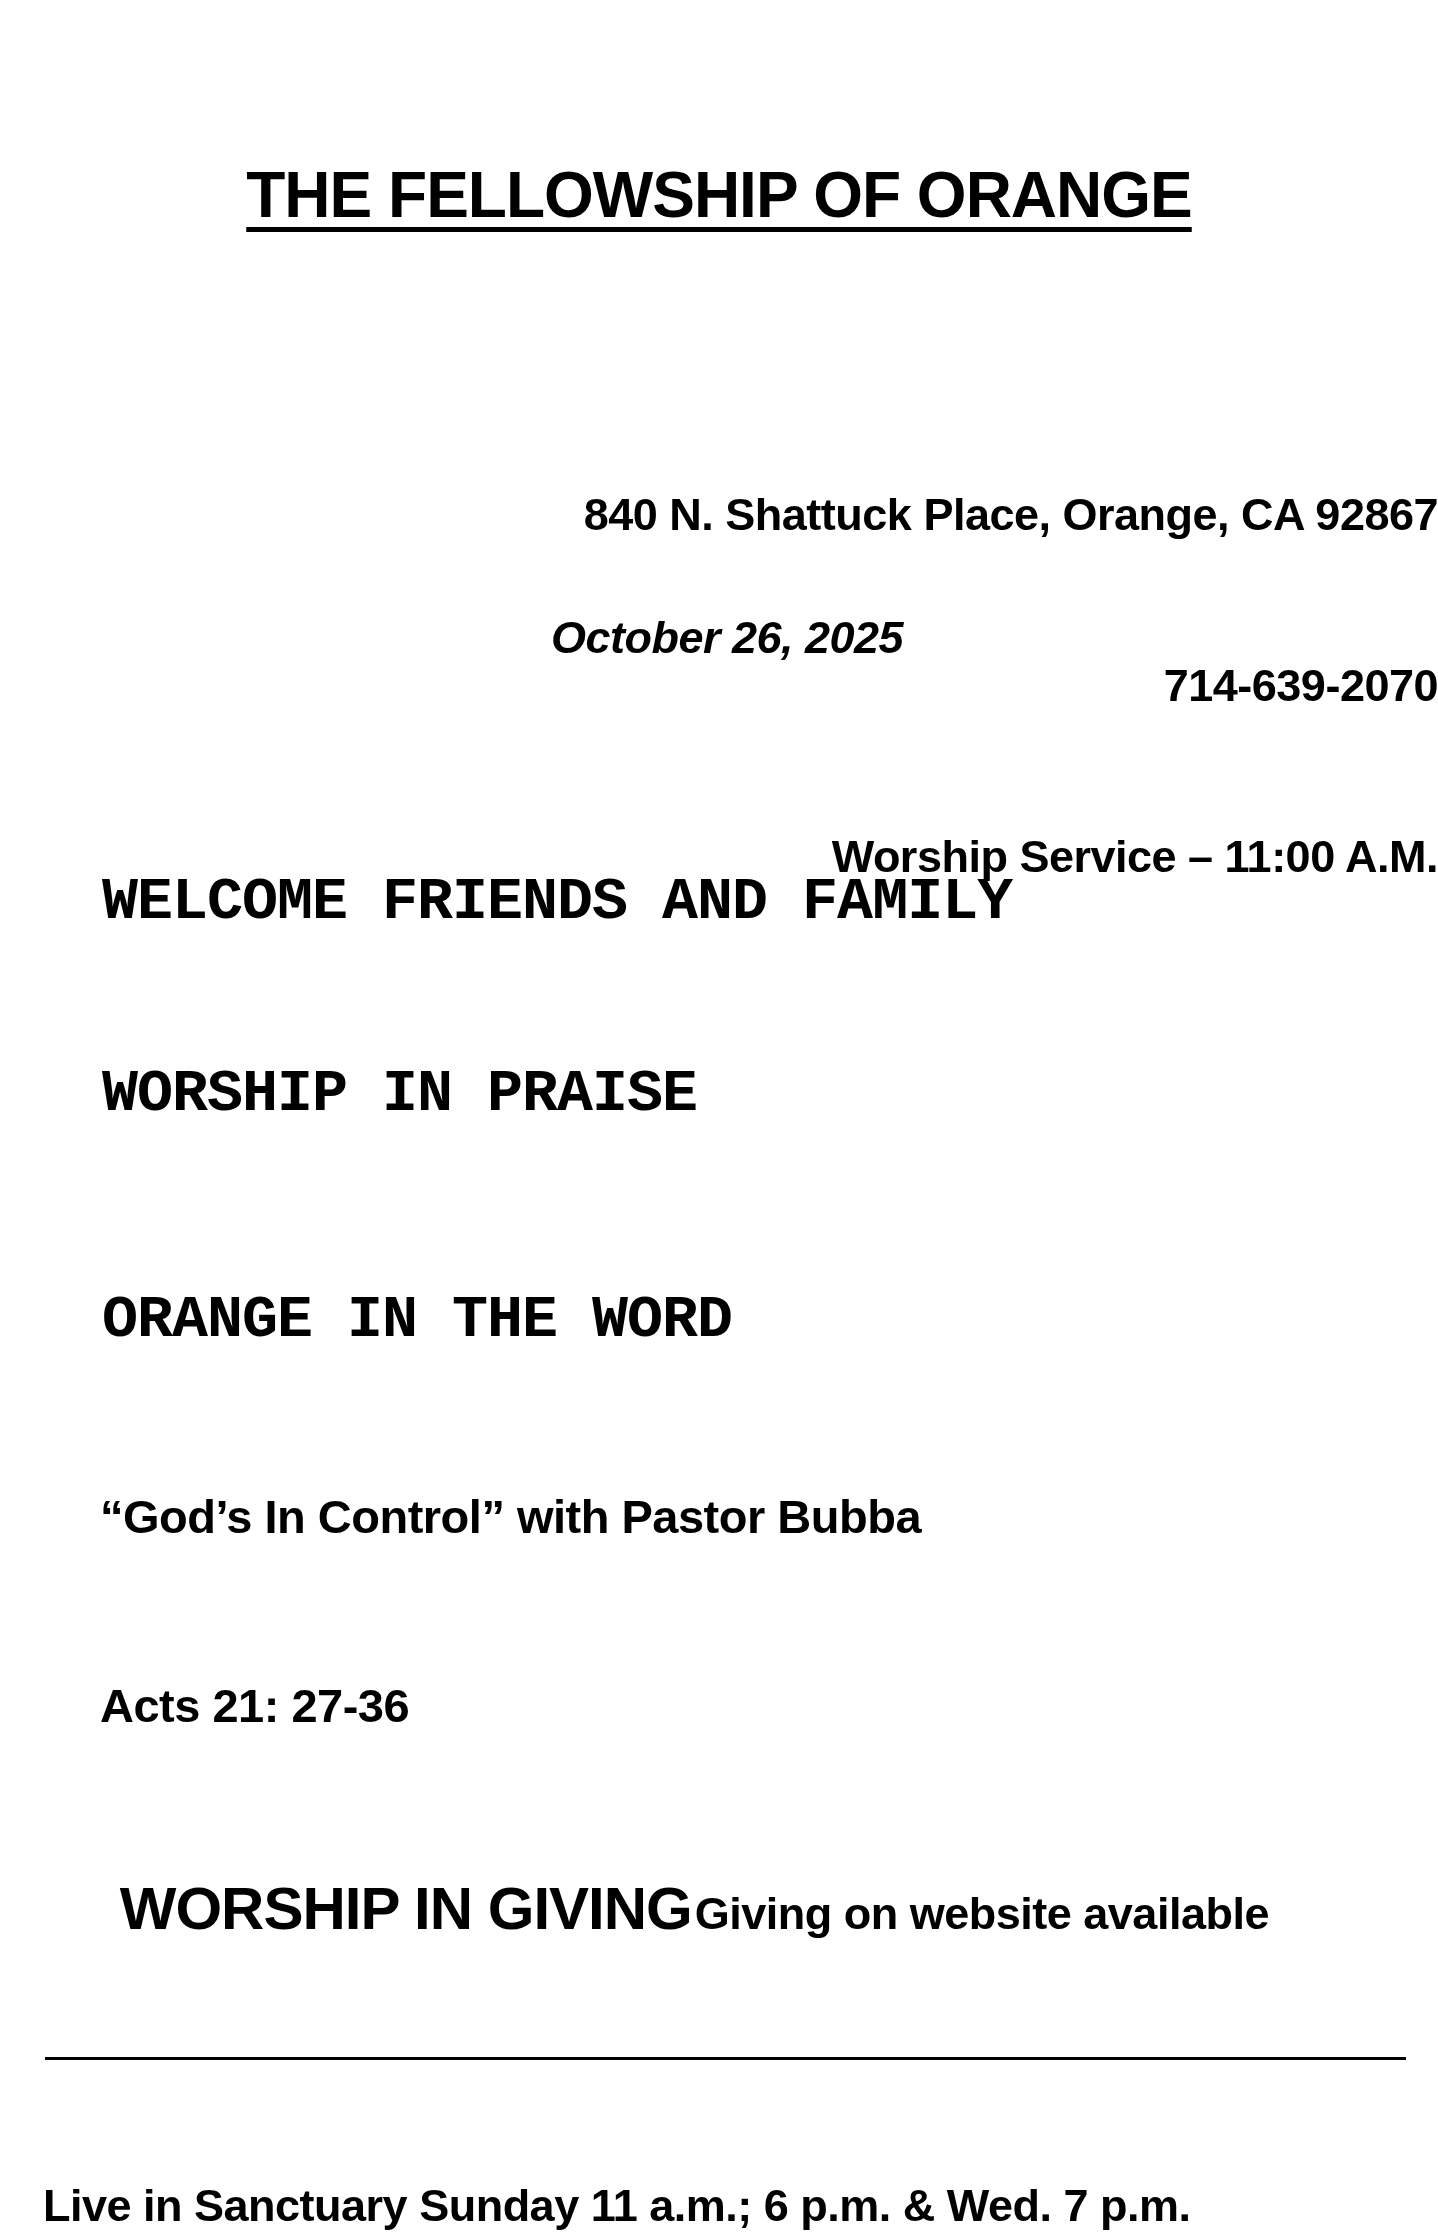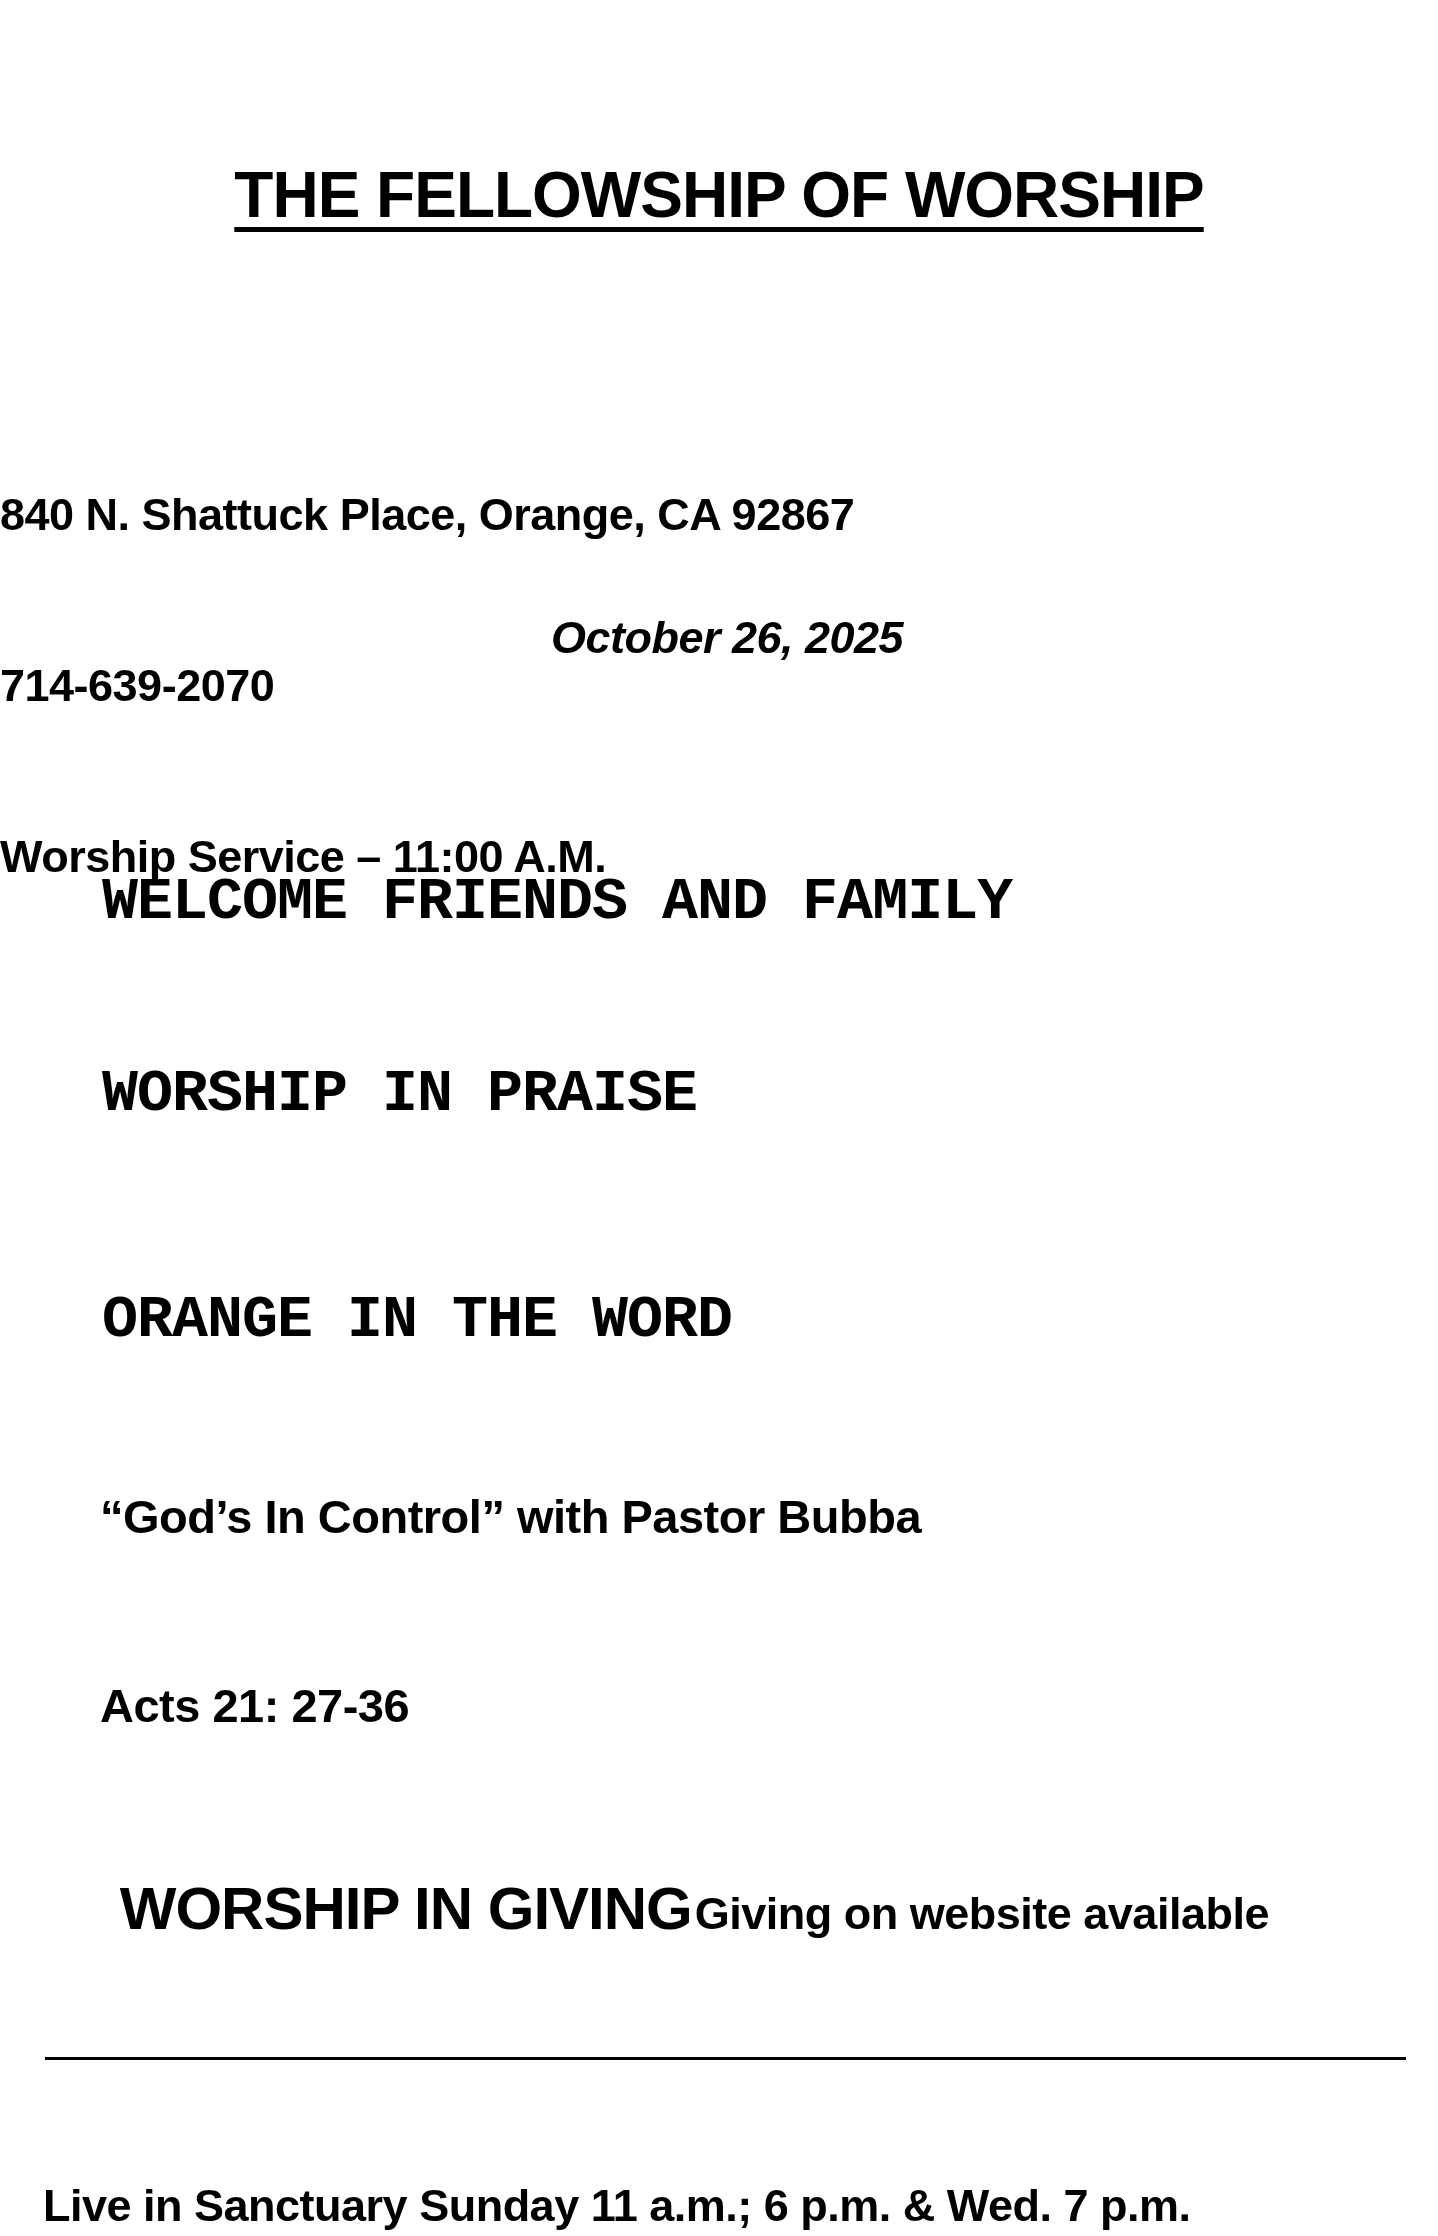--- a/index.html
+++ b/index.html
@@ -27,21 +27,21 @@
     letter-spacing: -1px;
     text-decoration: underline;
     text-decoration-thickness: 5px;
     text-underline-offset: 10px;
   }
 
   .header-block {
     top: 372px;
     left: 0;
     width: 100%;
-    text-align: left;
+    text-align: right;
     font-size: 45px;
     line-height: 57px;
     letter-spacing: -0.5px;
   }
 
   .date-line {
     top: 612px;
     left: 8px;
     width: 100%;
     text-align: center;
@@ -88,21 +88,21 @@
     font-size: 45px;
     line-height: 55px;
     letter-spacing: -0.5px;
   }
 </style>
 </head>
 <body>
 
 <div class="page">
 
-  <div class="abs doc-title">THE FELLOWSHIP OF WORSHIP</div>
+  <div class="abs doc-title">THE FELLOWSHIP OF ORANGE</div>
 
   <div class="abs header-block">
     <div>840 N. Shattuck Place, Orange, CA 92867</div>
     <div>714-639-2070</div>
     <div>Worship Service – 11:00 A.M.</div>
   </div>
 
   <div class="abs date-line">October 26, 2025</div>
 
   <div class="abs section-heading h-welcome">WELCOME FRIENDS AND FAMILY</div>

